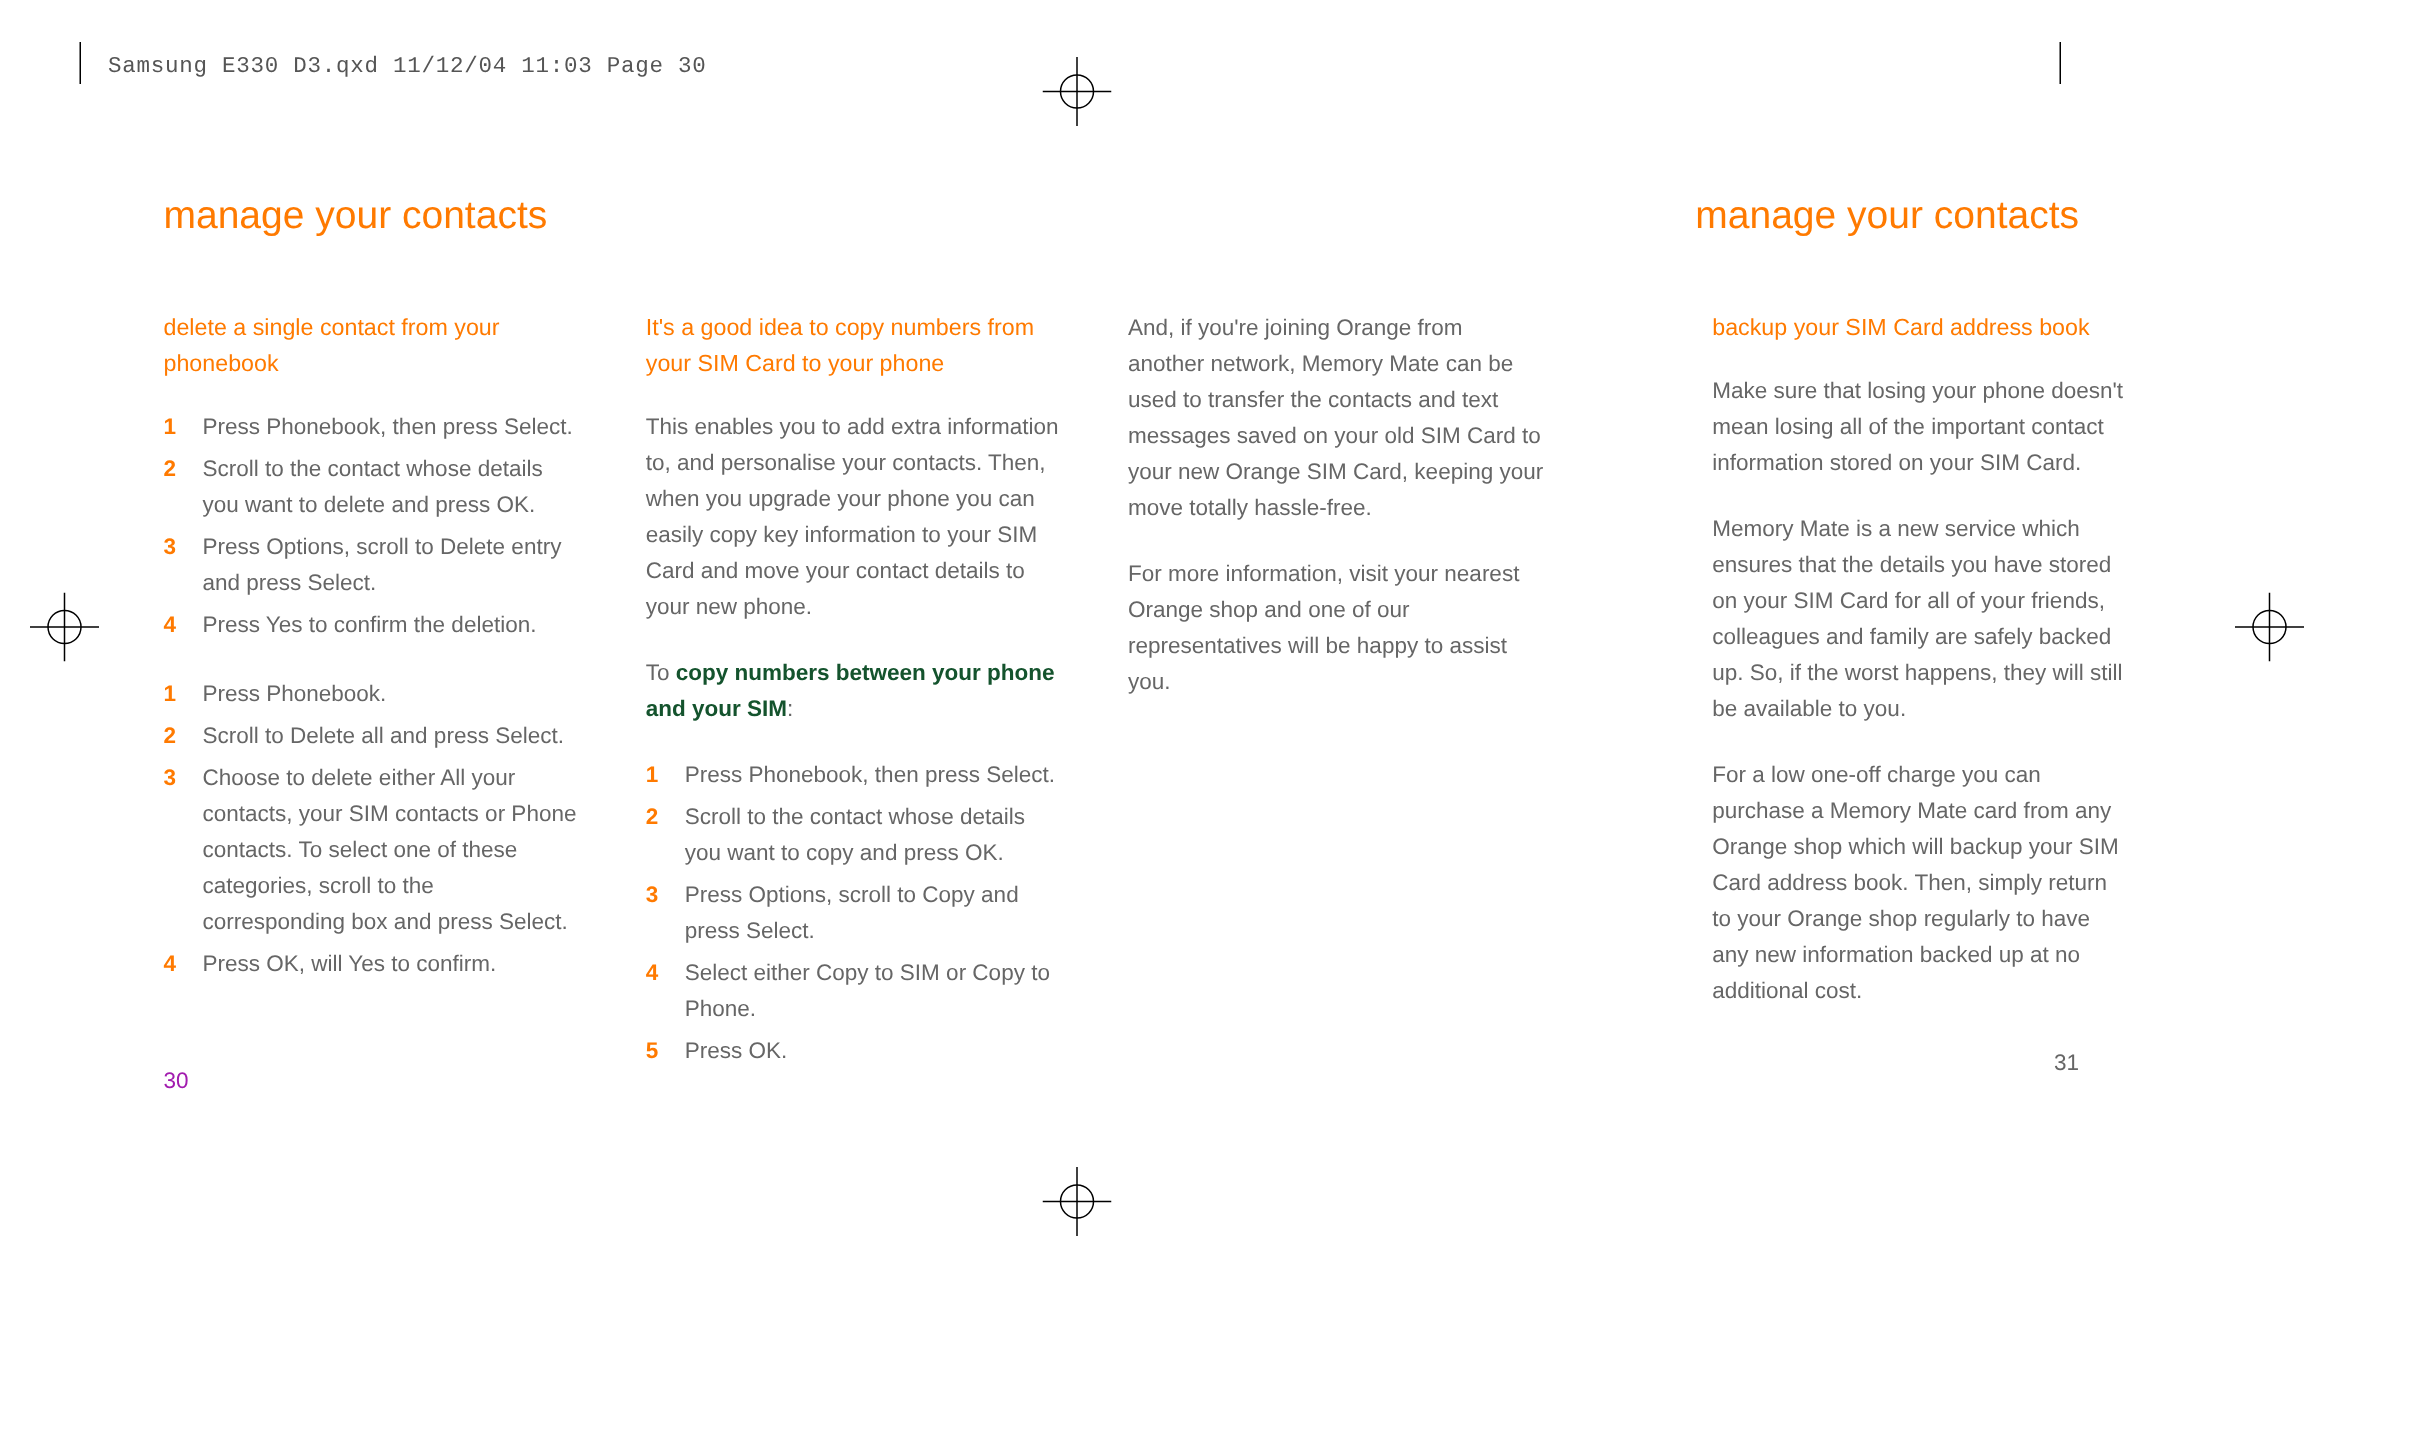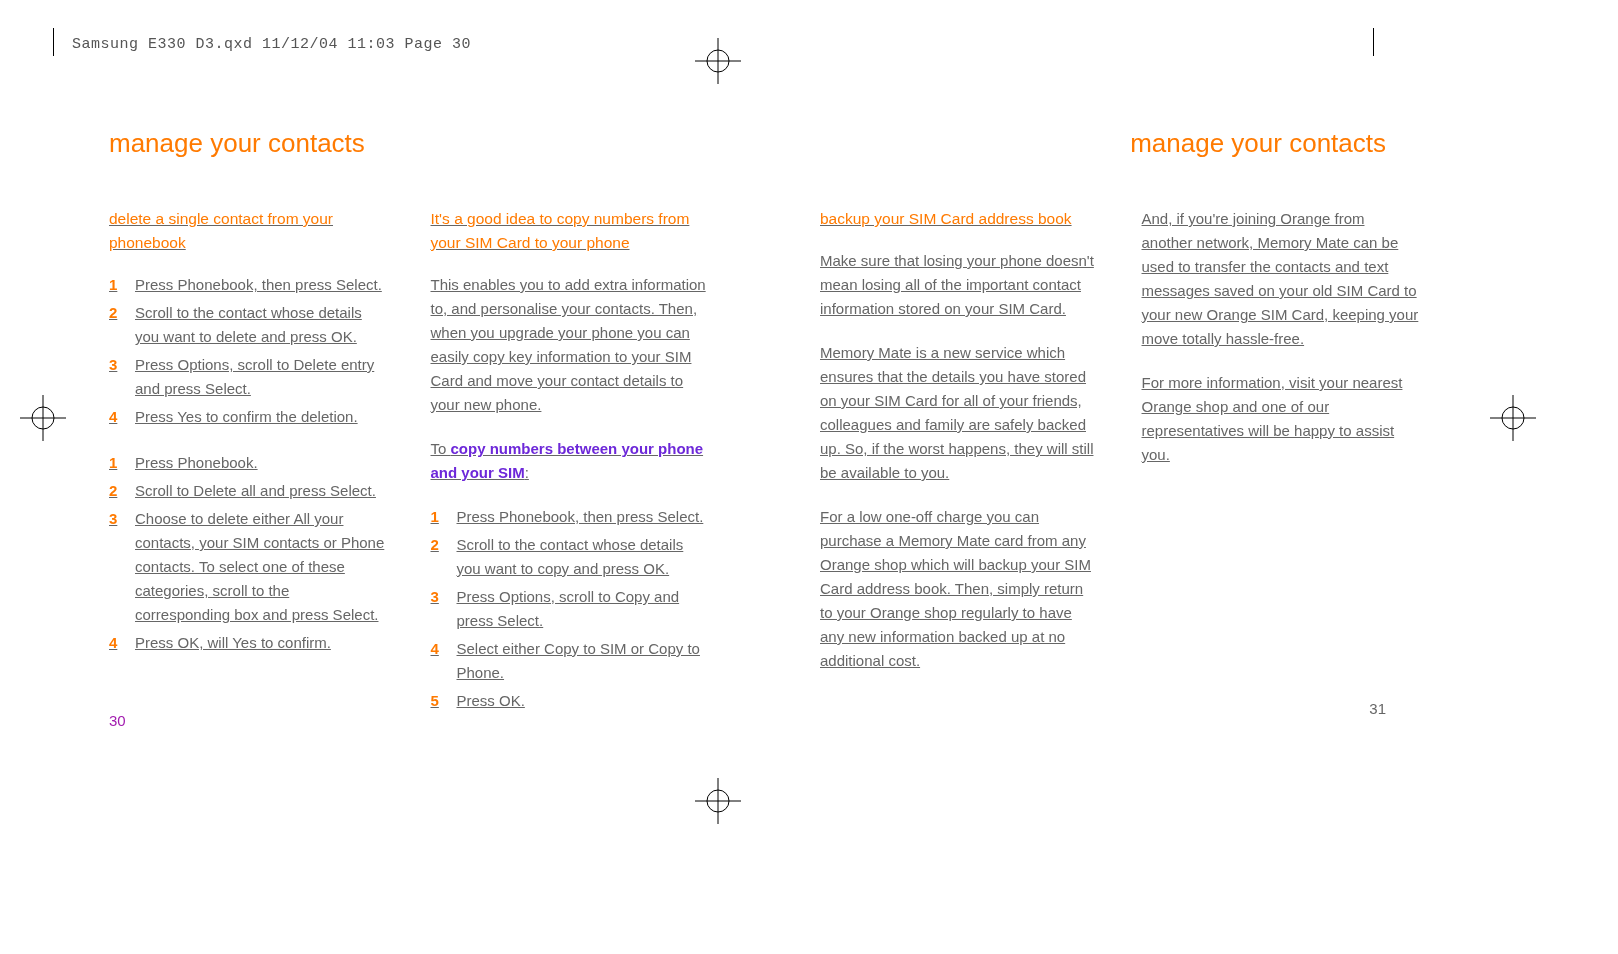--- a/index.html
+++ b/index.html
@@ -47,21 +47,20 @@
       color: #ff7a00;
       font-weight: 400;
     }
     .content {
       position: absolute;
       top: 207px;
       left: 109px;
       width: 1310px;
       display: flex;
       gap: 44px;
-      text-decoration: underline;
     }
     .col {
       width: 295px;
       font-size: 15px;
       line-height: 1.6;
       color: #666;
     }
     .col3 { margin-left: 68px; }
     .subhead {
       color: #ff7a00;
@@ -75,21 +74,21 @@
       display: flex;
       gap: 12px;
       margin-bottom: 4px;
     }
     .ol .num {
       color: #ff7a00;
       font-weight: 700;
       min-width: 14px;
     }
     .ol .txt { flex: 1; }
-    .bold { font-weight: 700; color: #6d28d9; }
+    .bold { font-weight: 700; color: #14532d; }
     .page-num-left {
       position: absolute;
       bottom: 225px;
       left: 109px;
       font-size: 15px;
       color: #a21caf;
     }
     .page-num-right {
       position: absolute;
       bottom: 237px;
@@ -201,28 +200,28 @@
           <span class="num">4</span>
           <span class="txt">Select either Copy to SIM or Copy to Phone.</span>
         </li>
       <li>
           <span class="num">5</span>
           <span class="txt">Press OK.</span>
         </li>
     </ol>
   </div>
 
+  <div class="col">
+    <p class="para">And, if you're joining Orange from another network, Memory Mate can be used to transfer the contacts and text messages saved on your old SIM Card to your new Orange SIM Card, keeping your move totally hassle-free.</p>
+    <p class="para">For more information, visit your nearest Orange shop and one of our representatives will be happy to assist you.</p>
+  </div>
+
   <div class="col col3">
     <div class="subhead">backup your SIM Card address book</div>
     <p class="para">Make sure that losing your phone doesn't mean losing all of the important contact information stored on your SIM Card.</p>
     <p class="para">Memory Mate is a new service which ensures that the details you have stored on your SIM Card for all of your friends, colleagues and family are safely backed up. So, if the worst happens, they will still be available to you.</p>
     <p class="para">For a low one-off charge you can purchase a Memory Mate card from any Orange shop which will backup your SIM Card address book. Then, simply return to your Orange shop regularly to have any new information backed up at no additional cost.</p>
   </div>
 
-  <div class="col">
-    <p class="para">And, if you're joining Orange from another network, Memory Mate can be used to transfer the contacts and text messages saved on your old SIM Card to your new Orange SIM Card, keeping your move totally hassle-free.</p>
-    <p class="para">For more information, visit your nearest Orange shop and one of our representatives will be happy to assist you.</p>
-  </div>
-
 </div>
 
 <div class="page-num-left">30</div>
 <div class="page-num-right">31</div>
 
 </body></html>

